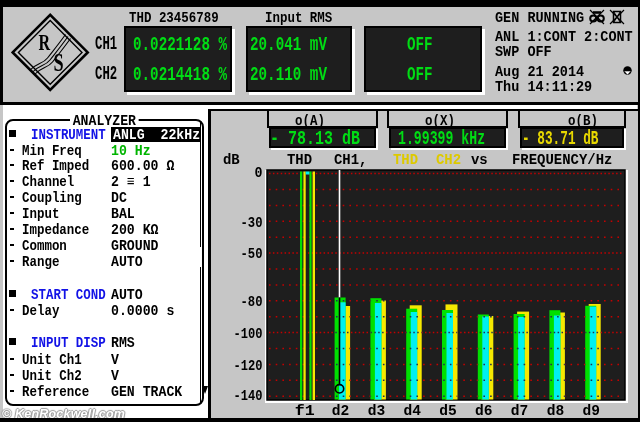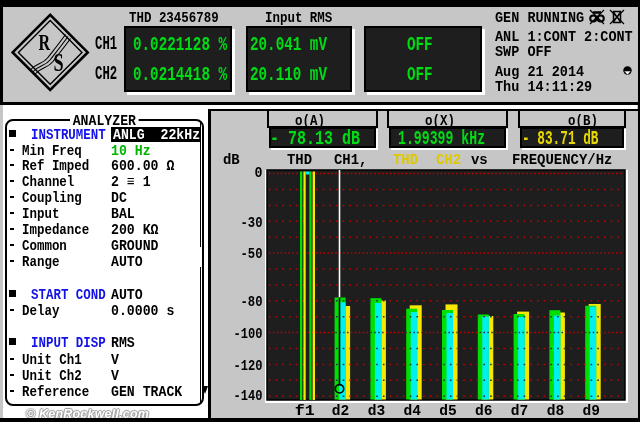--- a/index.html
+++ b/index.html
@@ -130,21 +130,21 @@
     <div class="txt m" style="left:111.3px;top:385.2px;color:#000;">GEN TRACK</div>
   </div>
 
 <div class="abs" style="left:111px;top:126.5px;width:89px;height:15.5px;background:#000;"></div>
 <div class="txt m" style="left:113px;top:127.5px;color:#fff;">ANLG  22kHz</div>
 
 <div class="abs" style="left:199.5px;top:120.5px;width:1.5px;height:283.5px;background:#000;"></div>
 <div class="abs" style="left:198.5px;top:247px;width:3px;height:20px;background:#fff;"></div>
 <div class="abs" style="left:202px;top:386px;width:0;height:0;border-left:3.5px solid transparent;border-right:3.5px solid transparent;border-top:8px solid #000;"></div>
 
-<div class="abs" style="left:2px;top:406.5px;font-family:'Liberation Sans',sans-serif;font-style:italic;font-weight:bold;font-size:12.5px;color:#fff;letter-spacing:0.2px;text-shadow:-1px 0 1px #999,1px 0 1px #999,0 -1px 1px #999,0 1px 1px #999;margin-left:24px;">© KenRockwell.com</div>
+<div class="abs" style="left:2px;top:406.5px;font-family:'Liberation Sans',sans-serif;font-style:italic;font-weight:bold;font-size:12.5px;color:#fff;letter-spacing:0.2px;text-shadow:-1px 0 1px #999,1px 0 1px #999,0 -1px 1px #999,0 1px 1px #999;">© KenRockwell.com</div>
 
 <div class="abs" style="left:267px;top:109px;width:111px;height:19px;border:2px solid #000;box-sizing:border-box;"></div>
 <div class="abs" style="left:387px;top:109px;width:121px;height:19px;border:2px solid #000;box-sizing:border-box;"></div>
 <div class="abs" style="left:518px;top:109px;width:108px;height:19px;border:2px solid #000;box-sizing:border-box;"></div>
 <div class="txt h" style="left:295px;top:113.5px;">o(A)</div>
 <div class="txt h" style="left:425px;top:113.5px;">o(X)</div>
 <div class="txt h" style="left:568px;top:113.5px;">o(B)</div>
 
 <div class="abs" style="left:269px;top:127px;width:107px;height:21px;background:#1e1e1e;border:2px solid #000;box-sizing:border-box;box-shadow:2px 2px 0 #fff;"></div>
 <div class="abs" style="left:389px;top:127px;width:117px;height:21px;background:#1e1e1e;border:2px solid #000;box-sizing:border-box;box-shadow:2px 2px 0 #fff;"></div>

